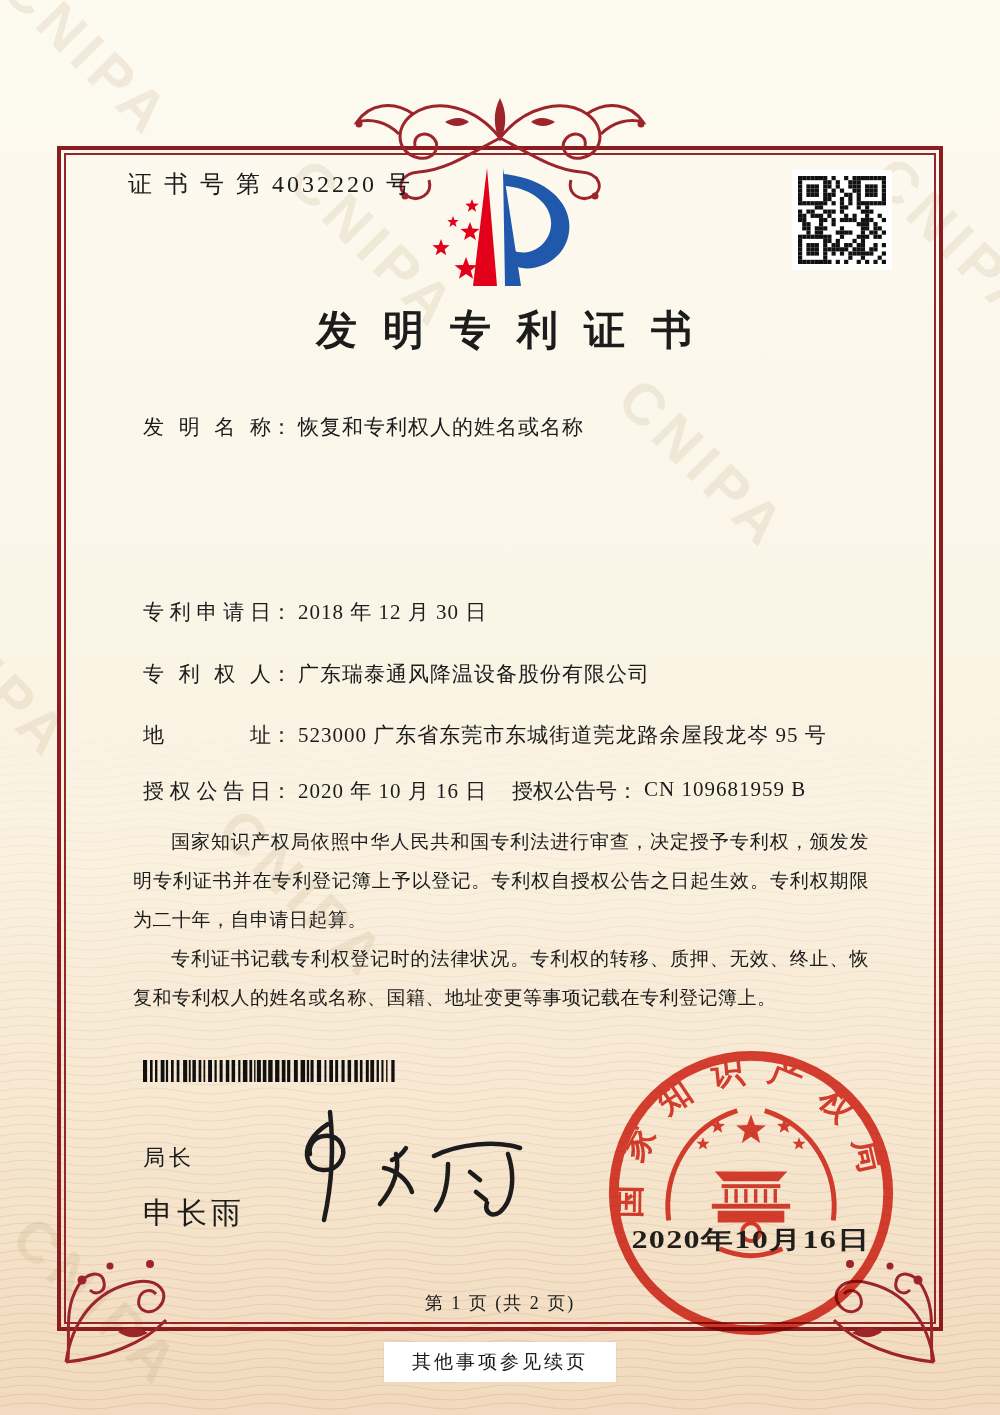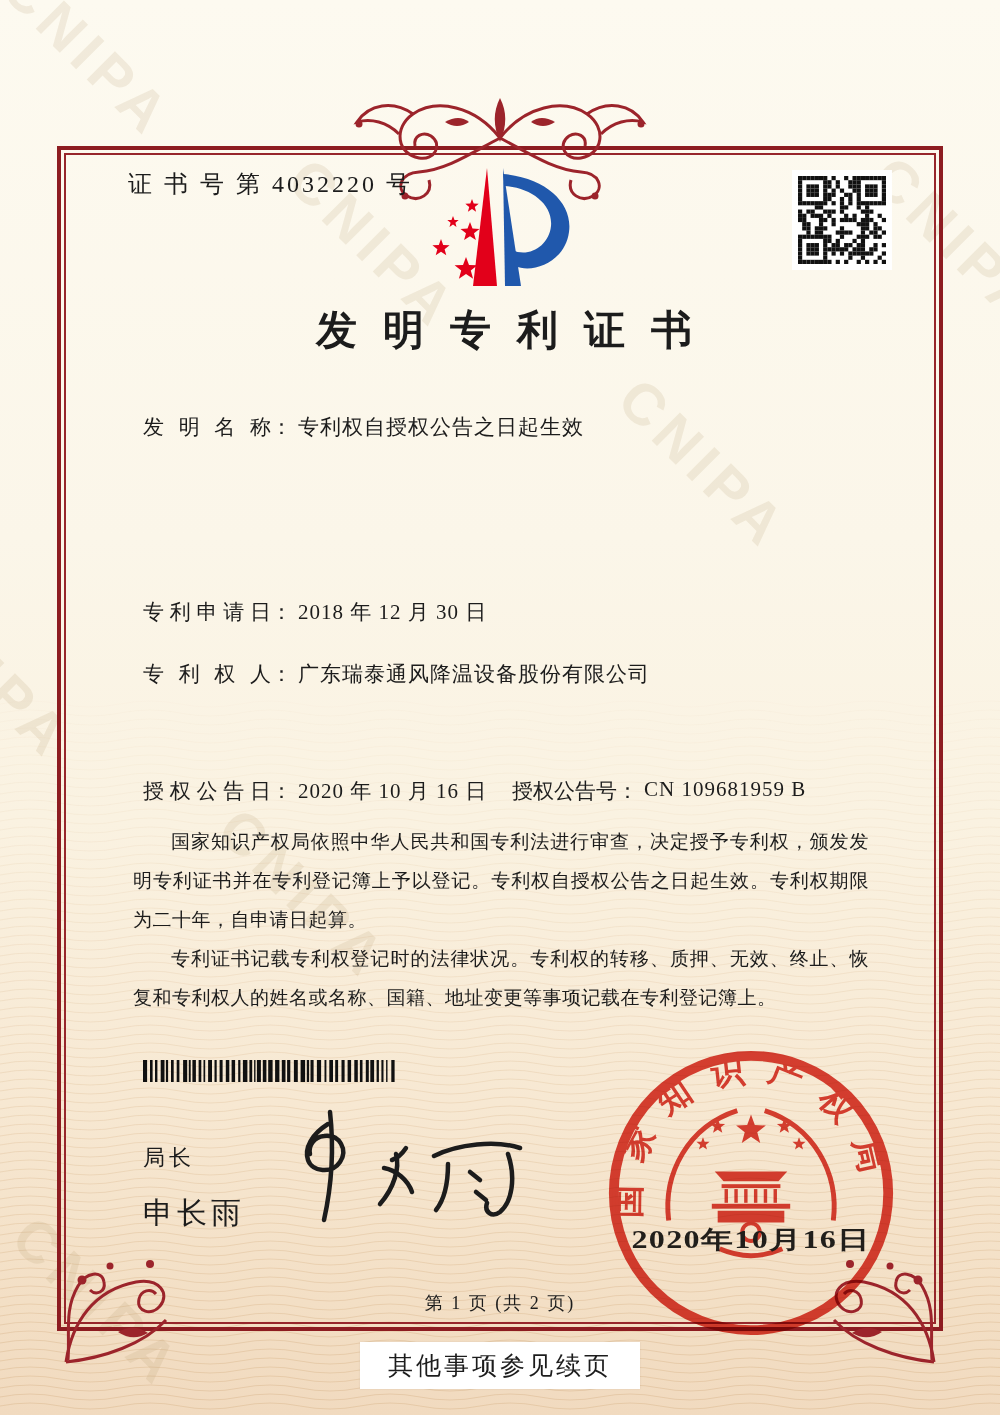--- a/index.html
+++ b/index.html
@@ -48,21 +48,21 @@
   .officer-title{position:absolute;left:143px;top:1143px;font-size:22px;letter-spacing:4px;}
   .officer-name{position:absolute;left:143px;top:1193px;font-size:30px;letter-spacing:4px;}
   #signature{position:absolute;left:268px;top:1106px;}
   
   #seal{position:absolute;left:604px;top:1046px;mix-blend-mode:multiply;opacity:0.94;}
   .seal-arc{font-size:34px;font-weight:bold;letter-spacing:21px;fill:#d8372b;}
   .seal-date{font-size:25px;font-weight:bold;fill:#141414;letter-spacing:1px;}
   
   .page-info{position:absolute;left:0;top:1291px;width:100%;text-align:center;font-size:18px;letter-spacing:2px;}
   .cont-note{position:absolute;left:50%;transform:translateX(-50%);top:1342px;background:#ffffff;
-             padding:7px 28px;font-size:25px;letter-spacing:3px;box-shadow:0 0 2px rgba(0,0,0,0.08);text-align:center;}
+             padding:7px 28px;font-size:19px;letter-spacing:3px;box-shadow:0 0 2px rgba(0,0,0,0.08);text-align:center;}
   
   #orn-top{position:absolute;left:335px;top:78px;}
   #orn-bl{position:absolute;left:52px;top:1226px;}
   #orn-br{position:absolute;right:52px;top:1226px;transform:scaleX(-1);}
   .orn path,.orn circle{stroke:#9c242b;fill:none;stroke-width:3;}
   .orn .fill{fill:#9c242b;stroke:none;}
 </style>
 </head>
 <body>
 
@@ -453,27 +453,30 @@
         <rect x="84.0" y="25.2" width="4.2" height="4.2" fill="#111"></rect>
         <rect x="84.0" y="42.0" width="4.2" height="4.2" fill="#111"></rect>
         <rect x="84.0" y="54.6" width="4.2" height="4.2" fill="#111"></rect>
         <rect x="84.0" y="67.2" width="4.2" height="4.2" fill="#111"></rect>
         <rect x="84.0" y="75.6" width="4.2" height="4.2" fill="#111"></rect>
         <rect x="84.0" y="84.0" width="4.2" height="4.2" fill="#111"></rect>
       </svg>
   </div>
 
   <div class="field fy0">
-    <span class="f-label">发明名称</span><span class="f-colon">：</span><span class="f-value">专利权自授权公告之日起生效</span>
+    <span class="f-label">发明名称</span><span class="f-colon">：</span><span class="f-value">恢复和专利权人的姓名或名称</span>
   </div>
   <div class="field fy3">
     <span class="f-label">专利申请日</span><span class="f-colon">：</span><span class="f-value">2018 年 12 月 30 日</span>
   </div>
   <div class="field fy4">
     <span class="f-label">专利权人</span><span class="f-colon">：</span><span class="f-value">广东瑞泰通风降温设备股份有限公司</span>
+  </div>
+  <div class="field fy5">
+    <span class="f-label">地址</span><span class="f-colon">：</span><span class="f-value">523000 广东省东莞市东城街道莞龙路余屋段龙岑 95 号</span>
   </div>
   <div class="field fy6">
     <span class="f-label">授权公告日</span><span class="f-colon">：</span><span class="f-value">2020 年 10 月 16 日</span>
   </div>
   <div class="field-right">
     <span class="fr-label">授权公告号</span><span class="f-colon">：</span><span class="f-value">CN 109681959 B</span>
   </div>
 
   <div class="body-text">
     <p>国家知识产权局依照中华人民共和国专利法进行审查，决定授予专利权，颁发发明专利证书并在专利登记簿上予以登记。专利权自授权公告之日起生效。专利权期限为二十年，自申请日起算。</p>

